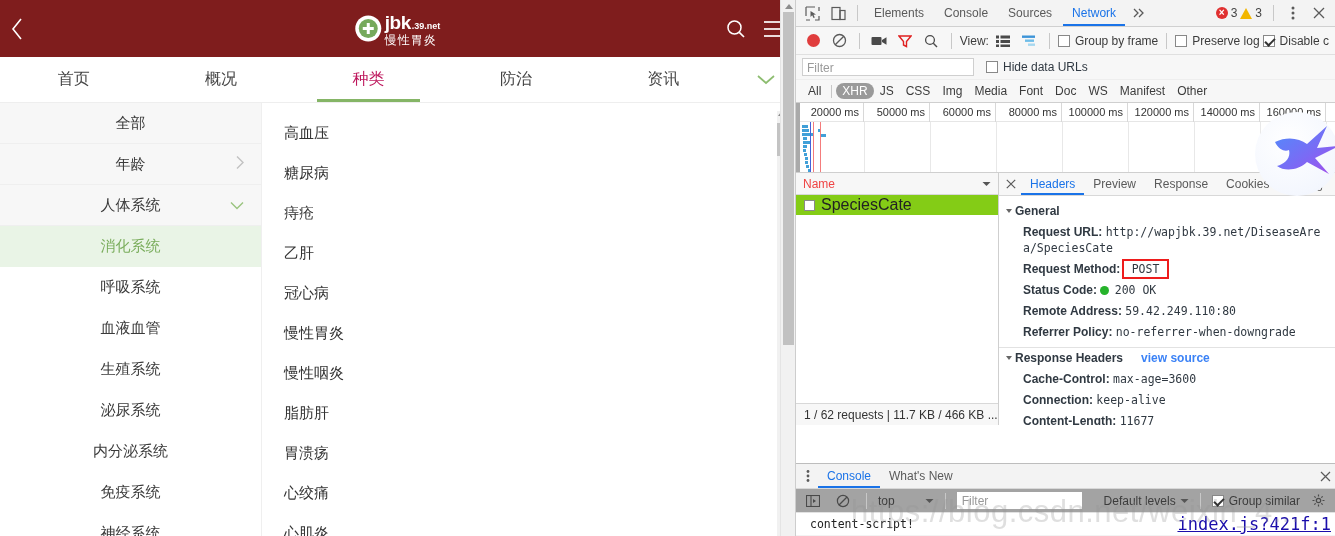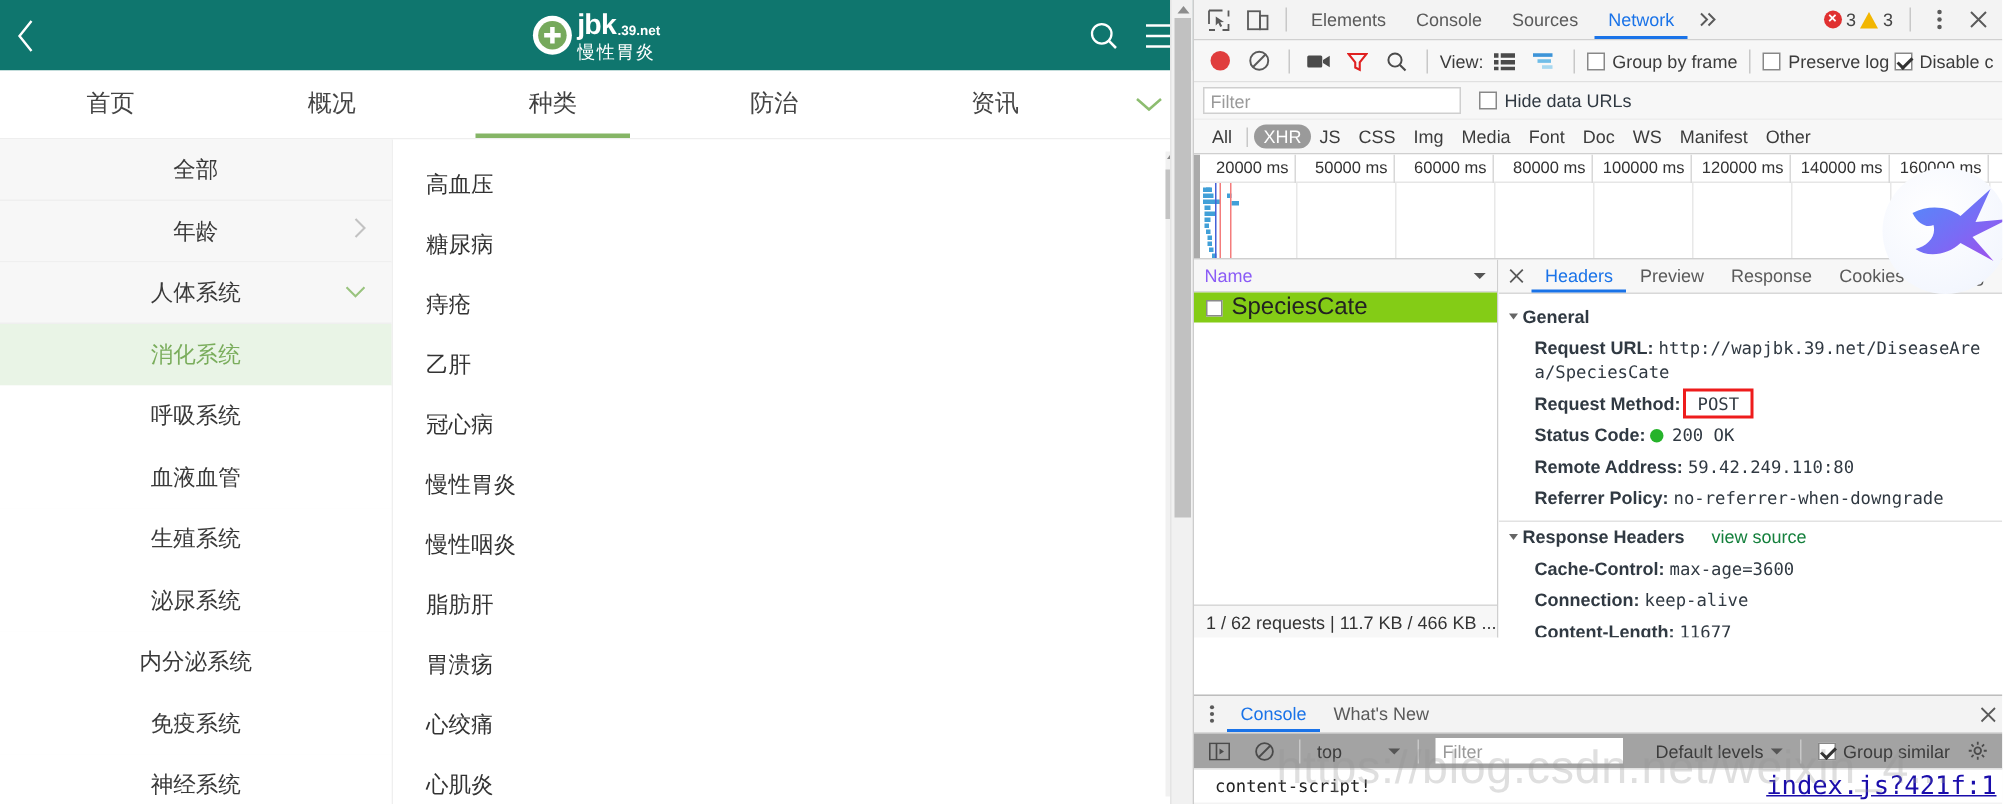--- a/index.html
+++ b/index.html
@@ -13,22 +13,22 @@
 
   
   #webpage {
     position: absolute; left: 0; top: 0;
     width: 795px; height: 536px;
     background: #fff;
     overflow: hidden;
   }
   .wp-header {
     position: relative;
-    height: 47px;
-    background: #0f766e;
+    height: 57px;
+    background: #7f1d1d;
     display: flex; align-items: center;
   }
   .wp-back {
     position: absolute; left: 6px; top: 50%;
     transform: translateY(-50%);
     width: 22px; height: 28px;
     display: flex; align-items: center; justify-content: center;
     cursor: pointer;
   }
   .wp-back svg { display: block; }
@@ -84,21 +84,21 @@
     border-bottom: 1px solid #eee;
     position: relative;
   }
   .wp-tab {
     flex: 1 1 0;
     display: flex; align-items: center; justify-content: center;
     font-size: 16px; color: #444;
     cursor: pointer;
     position: relative;
   }
-  .wp-tab.active { color: #404040; }
+  .wp-tab.active { color: #be185d; }
   .wp-tab.active::after {
     content: "";
     position: absolute; left: 15%; right: 15%; bottom: 0;
     height: 3px; background: #85b566;
   }
   .wp-tab-more {
     width: 58px;
     display: flex; align-items: center; justify-content: center;
     cursor: pointer;
   }
@@ -332,21 +332,21 @@
     width: 203px; flex: 0 0 203px;
     border-right: 1px solid #cfcfcf;
     display: flex; flex-direction: column;
     background: #fff;
   }
   .req-head {
     height: 22px; display: flex; align-items: center;
     padding: 0 7px;
     border-bottom: 1px solid #d8d8d8;
     background: #f7f7f7;
-    font-size: 12px; color: #8b5cf6;
+    font-size: 12px; color: #ef4444;
     justify-content: space-between;
     cursor: pointer;
   }
   .req-list { flex: 1 1 auto; }
   .req-row {
     height: 20px; display: flex; align-items: center; gap: 6px;
     padding: 0 8px;
     background: #84cc16;
     font-size: 16px; color: #222;
     cursor: pointer;
@@ -388,21 +388,21 @@
     padding: 3px 0 3px 8px;
     cursor: pointer;
   }
   .sec-title .tri {
     width: 0; height: 0;
     border-left: 4.5px solid #666;
     border-top: 3.5px solid transparent;
     border-bottom: 3.5px solid transparent;
     transform: rotate(90deg);
   }
-  .sec-view-src { font-weight: 400; color: #15803d; margin-left: 14px; }
+  .sec-view-src { font-weight: 700; color: #3b82f6; margin-left: 14px; }
   .kv {
     padding: 2.5px 6px 2.5px 24px;
     font-size: 12px;
     line-height: 16px;
     word-break: break-all;
   }
   .kv b { font-weight: 700; color: #303942; }
   .kv span.val {
     font-family: "DejaVu Sans Mono", "Liberation Mono", monospace;
     font-size: 11.5px; color: #303942;

